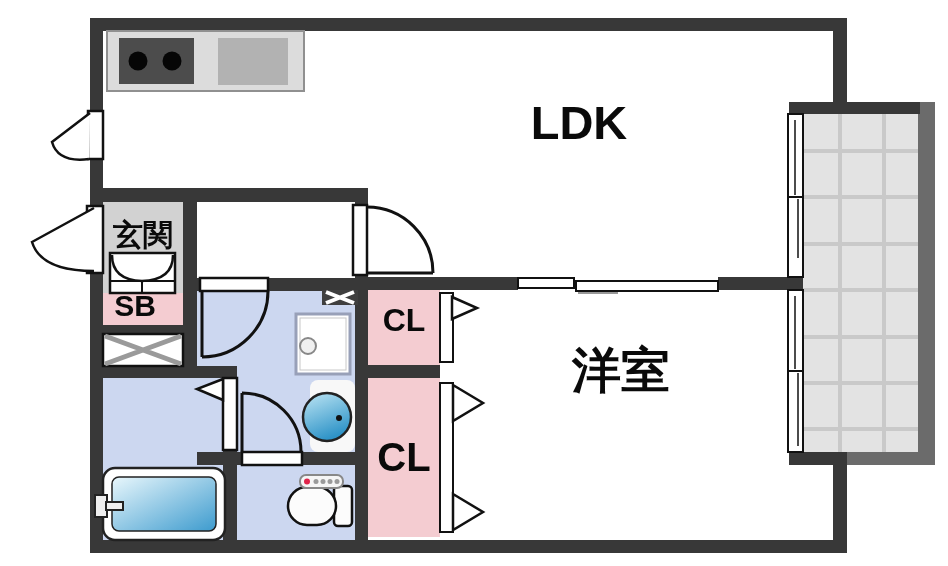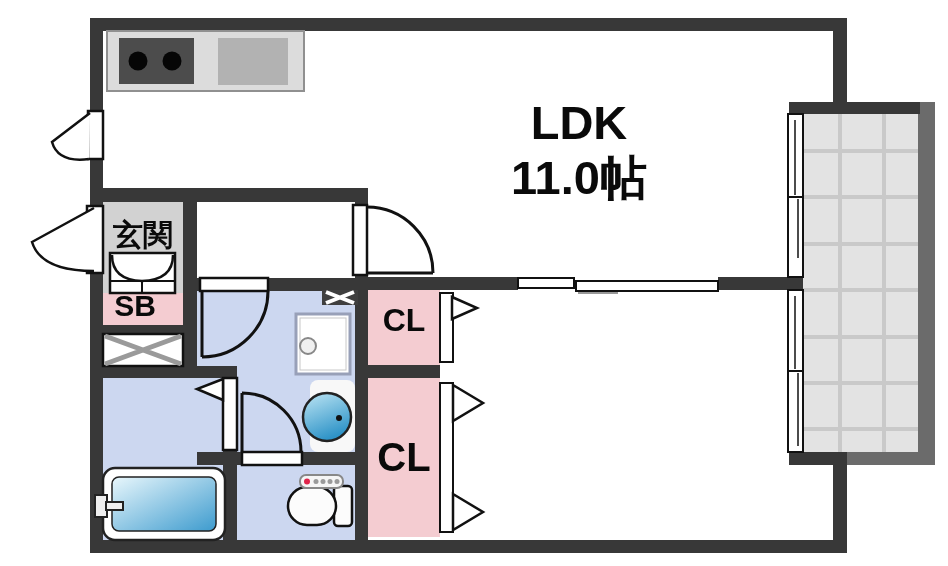--- a/index.html
+++ b/index.html
@@ -208,21 +208,21 @@
     <circle cx="307" cy="481.5" r="3" fill="#e0244a"></circle>
     <circle cx="316" cy="481.5" r="2.5" fill="#9a9a9a"></circle>
     <circle cx="323" cy="481.5" r="2.5" fill="#9a9a9a"></circle>
     <circle cx="330" cy="481.5" r="2.5" fill="#9a9a9a"></circle>
     <circle cx="337" cy="481.5" r="2.5" fill="#9a9a9a"></circle>
   </g>
 </svg>
 
   <div class="lbl lbl-ldk">
     <span>LDK</span>
-    <span>11.0帖</span>
   </div>
   <div class="lbl lbl-western">
+    <span>洋室</span>
   </div>
   <div class="lbl lbl-genkan">玄関</div>
   <div class="lbl lbl-sb">SB</div>
   <div class="lbl lbl-cl-top">CL</div>
   <div class="lbl lbl-cl-bottom">CL</div>
 </div>
 
 </body></html>

